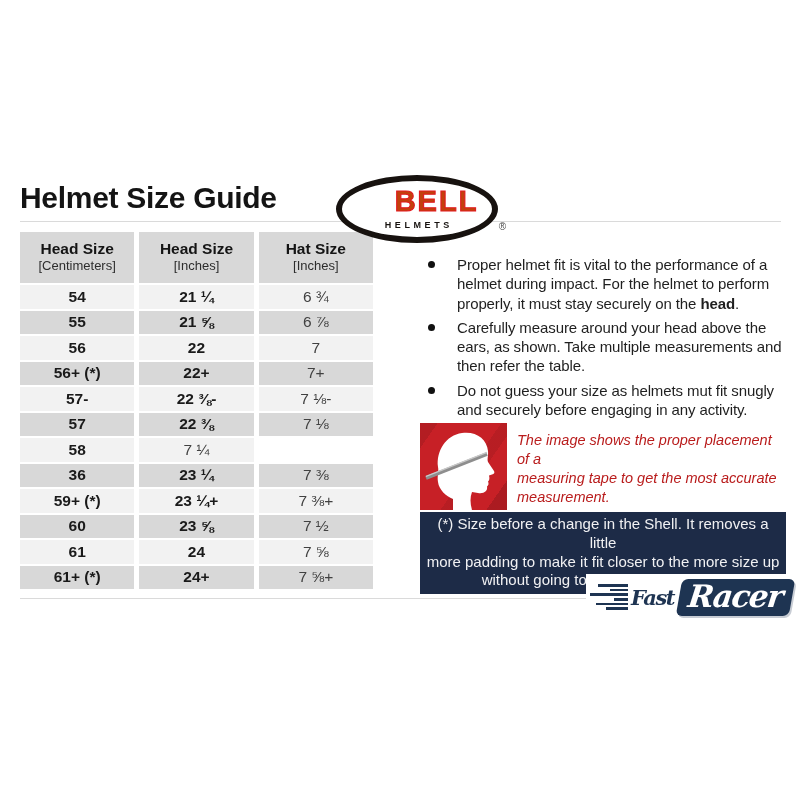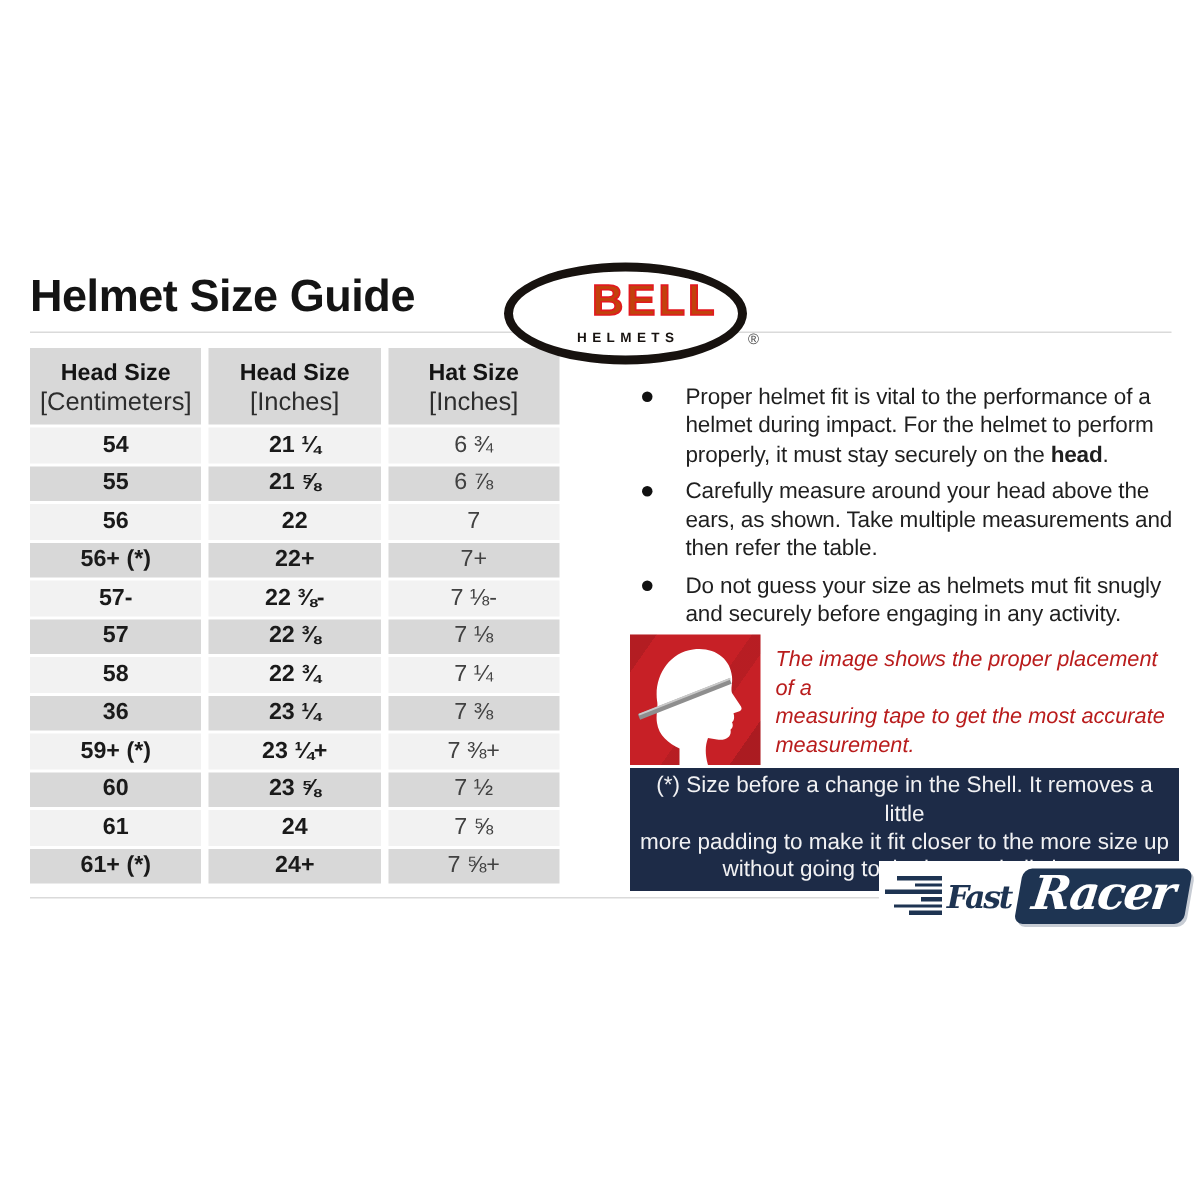--- a/index.html
+++ b/index.html
@@ -32,21 +32,21 @@
   }
   .bell-reg{position:absolute;right:-14px;bottom:5px;font-size:10px;color:#4a4a4a;-webkit-text-stroke:0;}
 
   
   .size-table{position:absolute;left:20px;top:232px;width:353px;}
   .thead,.trow{display:grid;grid-template-columns:1fr 1fr 1fr;column-gap:5px;}
   .th{
     background:#d8d8d8;height:51px;box-sizing:border-box;text-align:center;padding-top:8px;
   }
   .th .t1{display:block;font-size:15.5px;font-weight:700;color:#141414;line-height:1.18;}
-  .th .t2{display:block;font-size:17px;font-weight:400;color:#2d2d2d;line-height:1.18;}
+  .th .t2{display:block;font-size:13px;font-weight:400;color:#2d2d2d;line-height:1.18;}
   .trow{margin-top:2px;}
   .tcell{
     height:23.5px;display:flex;align-items:center;justify-content:center;
     font-size:15.5px;
   }
   .trow.light .tcell{background:#f2f2f2;}
   .trow.dark  .tcell{background:#d8d8d8;}
   .tcell.c0,.tcell.c1{font-weight:700;color:#1a1a1a;}
   .tcell.c2{font-weight:400;color:#414141;}
 
@@ -167,21 +167,20 @@
           <div class="tcell c1">22 ⅜-</div>
           <div class="tcell c2">7 ⅛-</div>
         </div>
         <div class="trow dark">
           <div class="tcell c0">57</div>
           <div class="tcell c1">22 ⅜</div>
           <div class="tcell c2">7 ⅛</div>
         </div>
         <div class="trow light">
           <div class="tcell c0">58</div>
-          <div class="tcell c1">22 ¾</div>
           <div class="tcell c2">7 ¼</div>
         </div>
         <div class="trow dark">
           <div class="tcell c0">36</div>
           <div class="tcell c1">23 ¼</div>
           <div class="tcell c2">7 ⅜</div>
         </div>
         <div class="trow light">
           <div class="tcell c0">59+ (*)</div>
           <div class="tcell c1">23 ¼+</div>

